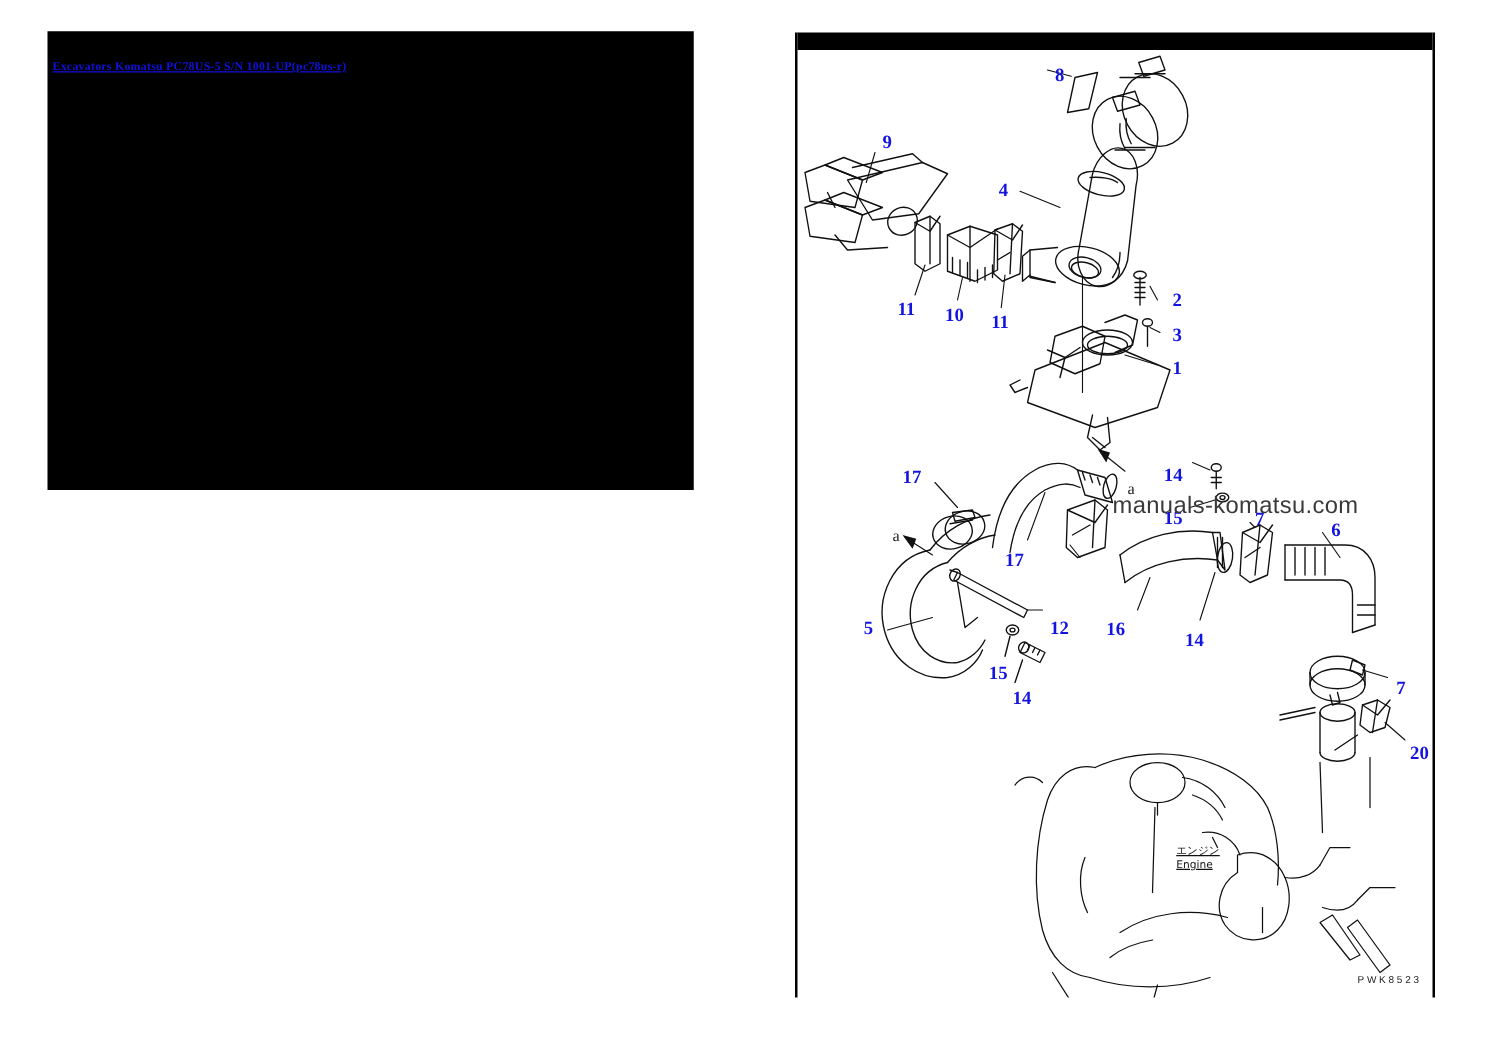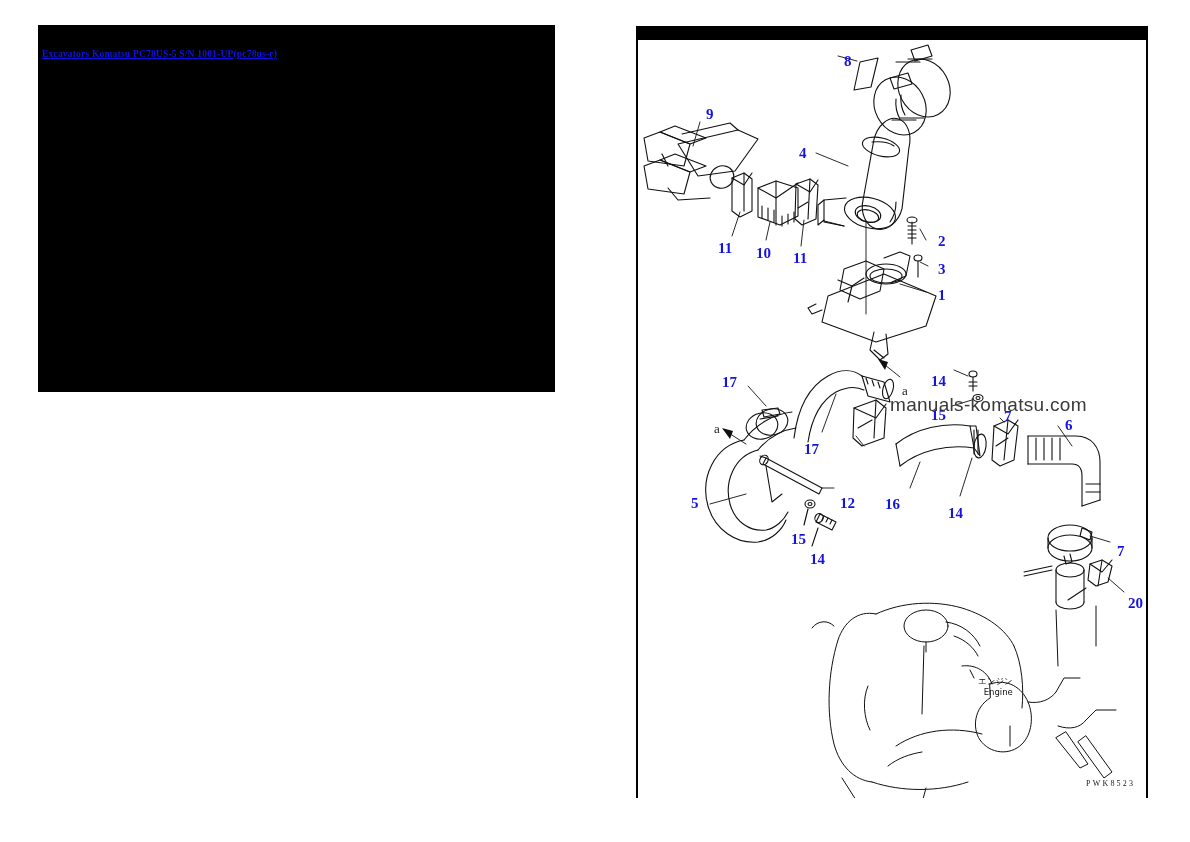--- a/index.html
+++ b/index.html
@@ -88,34 +88,35 @@
     left: 252px;
     top: 368px;
     font-family: "Liberation Sans", sans-serif;
     font-size: 19px;
     color: #3a3a3a;
     white-space: nowrap;
     letter-spacing: 0.3px;
   }
   #engine-label {
     position: absolute;
-    left: 340px;
+    left: 303px;
     top: 650px;
     font-family: "DejaVu Sans", sans-serif;
     font-size: 8.5px;
     color: #111;
-    text-align: right;
+    text-align: left;
     line-height: 1.25;
     white-space: nowrap;
+    text-decoration: underline;
   }
   #drawing-code {
     position: absolute;
     left: 448px;
     top: 753px;
-    font-family: Liberation Serif, serif;
+    font-family: Liberation Sans, sans-serif;
     font-size: 8px;
     letter-spacing: 2.2px;
     color: #222;
   }
 </style>
 </head>
 <body>
 
 <div id="left-panel"></div>
 <a id="breadcrumb-link" href="#">Excavators Komatsu PC78US-5 S/N 1001-UP(pc78us-r)</a>

